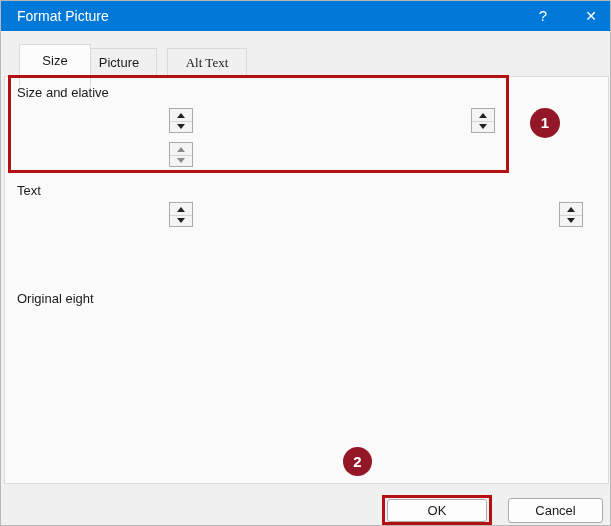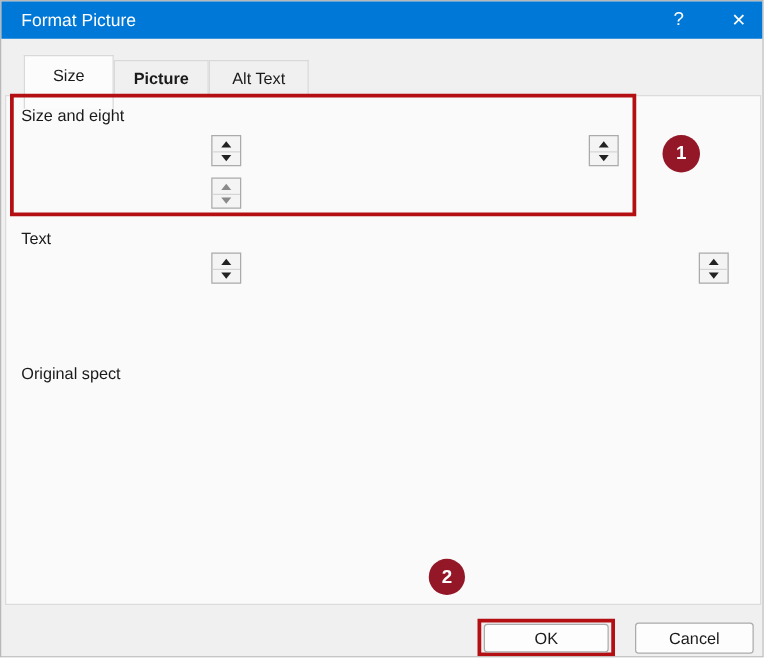--- a/index.html
+++ b/index.html
@@ -9,22 +9,22 @@
   .titlebar{position:absolute;left:0;top:0;width:100%;height:30px;background:var(--titlebar,#0078D7);color:#fff;}
   .title-text{position:absolute;left:16px;top:0;line-height:30px;font-size:14px;}
   .cap-btn{position:absolute;top:0;height:30px;line-height:30px;text-align:center;font-size:15px;color:#fff;cursor:default;}
   .help{left:528px;width:28px;}
   .close{left:574px;width:32px;font-size:14px;}
   
   .tab{position:absolute;box-sizing:border-box;font-size:13px;color:#1a1a1a;text-align:center;background:#F0F0F0;border:1px solid #D9D9D9;border-bottom:none;z-index:2;}
   .tab-inactive{top:47px;height:28px;line-height:28px;}
   .tab-active{top:43px;height:43px;line-height:31px;background:#FCFCFC;z-index:4;text-align:center;}
   .tab-size{left:18px;width:72px;}
-  .tab-picture{left:90px;width:76px;font-weight:bold;}
-  .tab-alttext{left:166px;width:80px;}
+  .tab-picture{left:80px;width:76px;}
+  .tab-alttext{left:166px;width:80px;font-family:Liberation Serif, serif;}
   
   .page{position:absolute;left:3px;top:75px;width:605px;height:408px;background:#FAFAFA;border:1px solid #DCDCDC;box-sizing:border-box;z-index:1;}
   
   .group-label{position:absolute;font-size:13px;color:#1a1a1a;z-index:2;}
   .group-line{position:absolute;border-top:1px solid #D9D9D9;height:0;}
   .fld-label{position:absolute;font-size:13px;color:#1a1a1a;}
   .fld-label .u,.cb-label .u,.btn .u{text-decoration:underline;}
   .disabled-label{color:#6E6E6E;}
   
   .field{position:absolute;height:25px;box-sizing:border-box;background:#fff;border:1px solid #7A7A7A;font-size:13px;color:#111;padding:3px 0 0 6px;}
@@ -67,21 +67,21 @@
     <span class="cap-btn help">?</span>
     <span class="cap-btn close">✕</span>
   </div>
 
   <div class="tab tab-active tab-size">Size</div>
   <div class="tab tab-inactive tab-picture">Picture</div>
   <div class="tab tab-inactive tab-alttext">Alt Text</div>
 
   <div class="page"></div>
 
-  <div class="group-label" style="left:16px;top:84px;">Size and eight</div>
+  <div class="group-label" style="left:16px;top:84px;">Size and elative</div>
   <div class="group-line" style="left:112px;top:91px;width:489px;"></div>
 
   <div class="fld-label" style="left:40px;top:112px;"><span>H</span><span class="u">e</span><span>ight:</span></div>
   <div class="field" style="left:88px;top:107px;width:78px;"><span>3</span><span class="caret"></span></div>
   <div class="spin" style="left:168px;top:107px;">
     <div class="spin-half spin-up">
         <span class="tri-up"></span>
       </div>
     <div class="spin-half spin-down">
         <span class="tri-down"></span>
@@ -142,21 +142,21 @@
   </div>
   <div class="cb-label" style="left:106px;top:239px;"><span>Lock </span><span class="u">a</span><span>spect ratio</span></div>
 
   <div class="checkbox" style="left:85px;top:262px;">
     <svg class="chk-svg" width="11" height="11" viewBox="0 0 12 12">
         <path d="M2.3 6.4 L4.8 9 L9.6 3.2" stroke="#fff" stroke-width="1.8" fill="none"></path>
       </svg>
   </div>
   <div class="cb-label" style="left:106px;top:263px;"><span></span><span class="u">R</span><span>elative to original picture size</span></div>
 
-  <div class="group-label" style="left:16px;top:290px;">Original spect</div>
+  <div class="group-label" style="left:16px;top:290px;">Original eight</div>
   <div class="group-line" style="left:92px;top:297px;width:509px;"></div>
 
   <div class="static-val" style="left:40px;top:313px;">Height:</div>
   <div class="static-val" style="left:100px;top:313px;">1.75"</div>
   <div class="static-val" style="left:287px;top:313px;">Width:</div>
   <div class="static-val" style="left:330px;top:313px;">3.13"</div>
 
   <div class="btn btn-reset"><span>Re</span><span class="u">s</span><span>et</span></div>
   <div class="btn btn-ok">OK</div>
   <div class="btn btn-cancel">Cancel</div>

